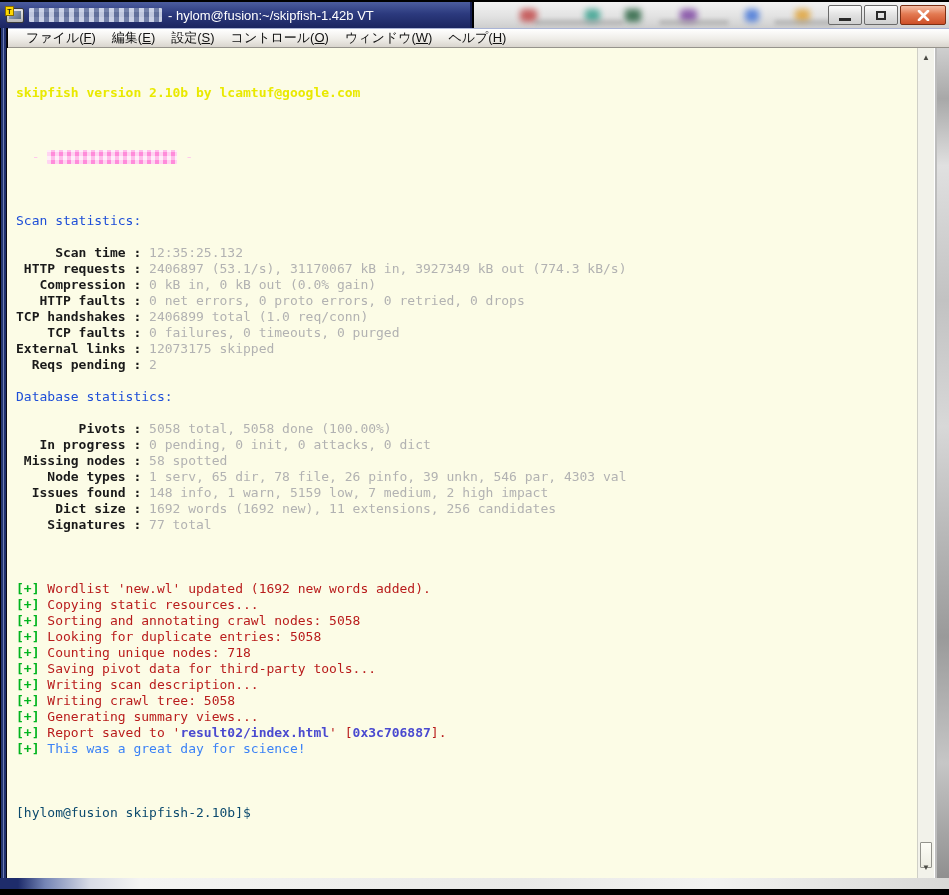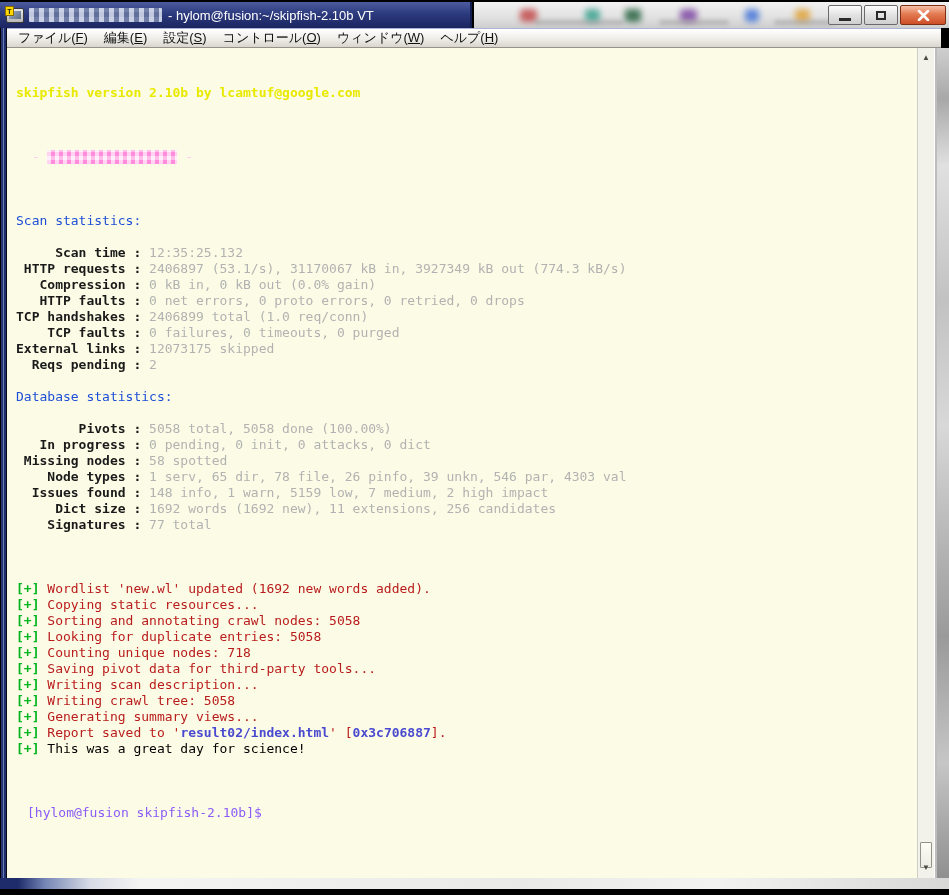--- a/index.html
+++ b/index.html
@@ -28,21 +28,21 @@
   .smudge { position:absolute; top:18px; height:5px; border-radius:3px; background:#9a9a9a; filter:blur(2px); opacity:.55; }
 
   .win-btns { position:absolute; right:3px; top:3px; display:flex; }
   .win-btn { width:34px; height:20px; margin-left:2px; display:flex; align-items:center; justify-content:center;
     background:linear-gradient(180deg,#fdfdfd,#e4e4e4 45%,#cfcfcf); border:1px solid #6a6a6a; border-radius:2px; cursor:default; }
   .win-btn.close { width:46px; background:linear-gradient(180deg,#f6c0a8 0%,#e37a52 45%,#cd4f28 100%); border-color:#7c2f14; }
   .glyph-min { width:12px; height:3px; background:#2a2a2a; margin-top:9px; }
   .glyph-max { width:10px; height:9px; border:2px solid #2a2a2a; background:transparent; }
 
   
-  .menubar { position:absolute; top:28px; left:0; width:941px; height:20px; padding-left:10px;
+  .menubar { position:absolute; top:28px; left:8px; width:941px; height:20px; padding-left:10px;
     background:linear-gradient(180deg,#ffffff 0%,#efede8 55%,#d9d5ce 100%);
     border-top:1px solid #aab4d6; border-bottom:1px solid #96938c;
     display:flex; align-items:center; font-size:13px; color:#111; }
   .menu-item { padding:1px 8px; white-space:nowrap; }
   .menu-item u { text-decoration:underline; }
 
   
   .left-border { position:absolute; left:0; top:28px; width:7px; height:861px;
     background:linear-gradient(90deg,#000 0 1px,#253672 1px 3px,#6b7cb0 3px 4px,#1f2f6e 4px 6px,#0a0a14 6px 7px); }
   .right-outer { position:absolute; left:934px; top:48px; width:15px; height:841px;
@@ -57,22 +57,22 @@
     padding:5px 0 0 9px; white-space:pre; overflow:hidden; }
   .t-line { white-space:pre; }
   .gap { margin-top:16px; }
   .banner { color:#e9e900; font-weight:bold; }
   .sec-title { color:#1d4ed8; }
   .lbl { color:#1a1a1a; font-weight:bold; }
   .val { color:#b2b2b2;text-align:right; }
   .marker { color:#00b41e; font-weight:bold; }
   .seg-gray { color:#b91c1c; }
   .seg-link { color:#4a4ad0; font-weight:bold;text-align:right; }
-  .seg-white { color:#000000; }
-  .prompt { color:#8b5cf6;margin-left:11px; }
+  .seg-white { color:#3b82f6; }
+  .prompt { color:#0c4a6e; }
   .pink-dash { color:#ffc9ec; }
   .pink-blur { display:inline-block; width:130px; height:14px; vertical-align:-3px; border-radius:1px;
     background: repeating-linear-gradient(90deg, rgba(255,255,255,.6) 0 4px, rgba(255,120,212,.25) 4px 8px),
                 repeating-linear-gradient(0deg, #ff93dc 0 4px, #ffd4f1 4px 8px); }
 
   
   .scrollbar { position:absolute; left:917px; top:48px; width:17px; height:830px;
     background:#f2f2ea; border-left:1px solid #cfcfc6; }
   .sb-arrow { position:absolute; left:0; width:16px; height:16px; text-align:center;
     font-size:8px; line-height:16px; color:#4a4a44; cursor:default; }
@@ -86,21 +86,21 @@
 
 <div class="screen">
 
   <div class="titlebar">
     <div class="titlebar-left">
       <span class="win-icon">
         <span class="scr"></span>
         <span class="badge">T</span>
       </span>
       <span class="title-blur"></span>
-      <span class="title-text">- hylom@fusion:~/skipfish-2.10b VT</span>
+      <span class="title-text">- hylom@fusion:~/skipfish-1.42b VT</span>
     </div>
     <div class="titlebar-right">
       <div class="blob" style="left:46px;width:17px;background:#c04040;"></div>
       <div class="blob" style="left:111px;width:15px;background:#2e9e8a;"></div>
       <div class="blob" style="left:151px;width:16px;background:#1e5c38;border-radius:2px;"></div>
       <div class="blob" style="left:206px;width:17px;background:#7a3fa0;"></div>
       <div class="blob" style="left:271px;width:14px;background:#3a6fd8;"></div>
       <div class="blob" style="left:321px;width:15px;background:#e0a030;"></div>
       <div class="smudge" style="left:60px;width:90px;"></div>
       <div class="smudge" style="left:185px;width:70px;"></div>

